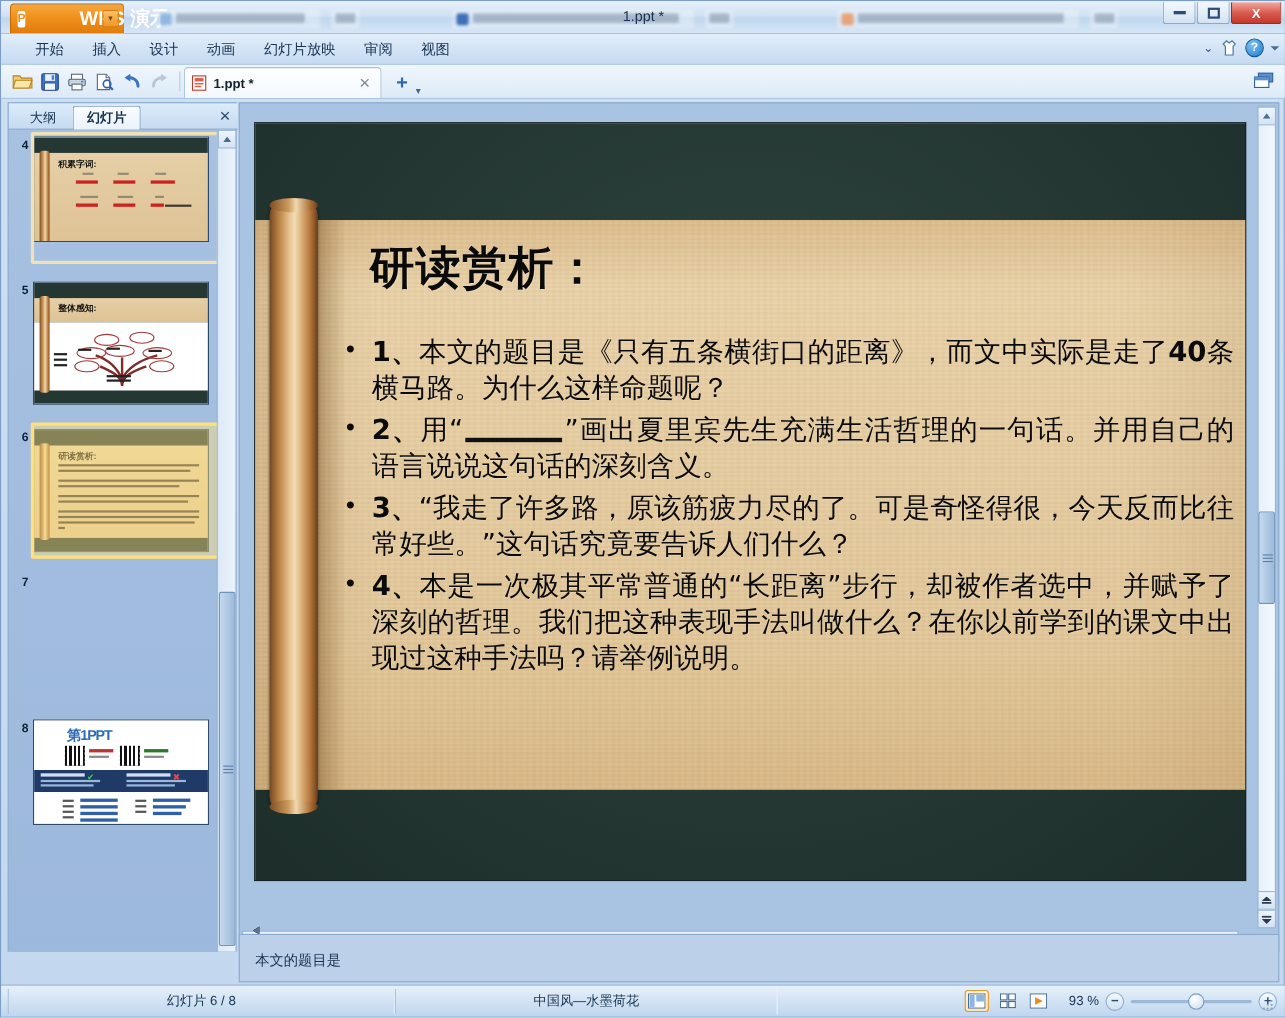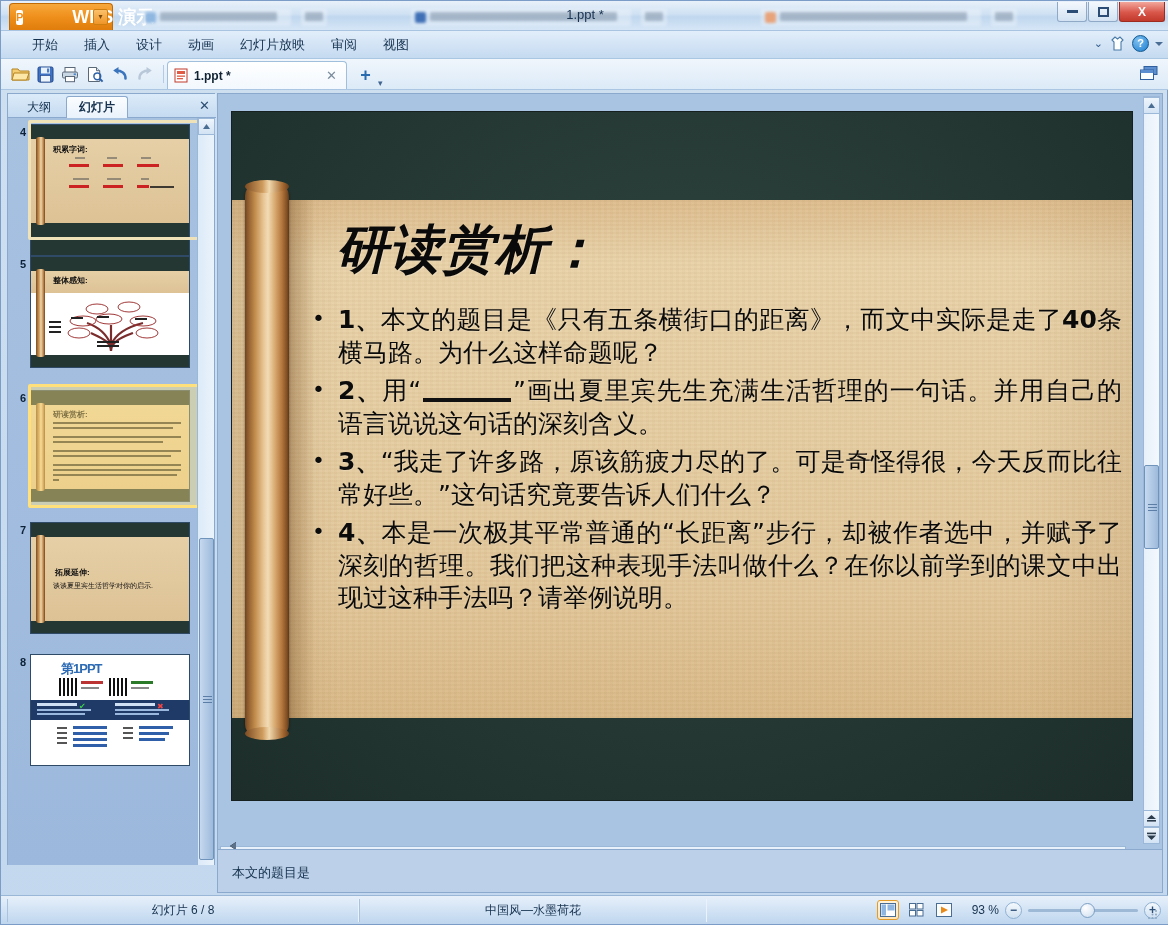--- a/index.html
+++ b/index.html
@@ -213,25 +213,24 @@
   .roller-cap {
     position: absolute; left: 0; width: 44px; height: 13px; border-radius: 50%;
     background: linear-gradient(to right,#7d4c22,#cf9c5e 40%,#f0d8ae 55%,#a96c33 85%,#6a3f1c);
   }
   .paper-edge-l {
     position:absolute; left: 57px; top: 88px; width: 26px; height: 518px;
     background: linear-gradient(to right, rgba(120,80,35,0.40), rgba(120,80,35,0.0));
   }
   .slide-title {
     position: absolute; left: 104px; top: 110px; width: 740px;
-    font-size: 52px; font-weight: bold; color: #0a0a0a;
+    font-size: 41px; font-weight: bold; color: #0a0a0a;
     letter-spacing: 1px; line-height: 1.05;
     text-shadow: 1px 1px 0 rgba(255,255,255,0.22);
     font-family: "DejaVu Sans", "Liberation Sans", sans-serif;
-    font-style: italic;
   }
   .bullets {
     position: absolute; left: 80px; top: 192px; width: 810px;
   }
   .bullet {
     display: flex; gap: 12px; margin-bottom: 6px;
     font-size: 25px; line-height: 1.30; color: #0b0b0b;
     font-family: "DejaVu Sans", "Liberation Sans", sans-serif;
     text-shadow: 0.5px 0.5px 0 rgba(255,255,255,0.18);
   }
@@ -465,21 +464,21 @@
     <div class="pane-tabs">
       <div class="ptab" style="left:6px;">大纲</div>
       <div class="ptab active" style="left:58px;">幻灯片</div>
       <div class="ptab-close">✕</div>
     </div>
 
     <div class="thumbs">
 
       <div class="thumb-row" style="top:6px;">
         <div class="thumb-num">4</div>
-        <div class="thumb-box" style="height:132px;">
+        <div class="thumb-box" style="height:96px;">
           <div class="mini"></div>
           <div class="mini-paper" style="top:14px;height:84px;"></div>
           <div class="mini-roll" style="left:5px;top:12px;height:88px;"></div>
           <div class="mini-title" style="left:22px;top:19px;font-size:8px;">积累字词:</div>
           <div class="mini-gray" style="left:44px;top:32px;width:10px;"></div>
           <div class="mini-gray" style="left:76px;top:32px;width:10px;"></div>
           <div class="mini-gray" style="left:110px;top:32px;width:10px;"></div>
           <div class="mini-red" style="left:38px;top:39px;width:20px;"></div>
           <div class="mini-red" style="left:72px;top:39px;width:20px;"></div>
           <div class="mini-red" style="left:106px;top:39px;width:22px;"></div>
@@ -539,32 +538,25 @@
           <div class="mini-line" style="left:22px;top:73px;width:128px;"></div>
           <div class="mini-line" style="left:22px;top:78px;width:128px;"></div>
           <div class="mini-line" style="left:22px;top:83px;width:124px;"></div>
           <div class="mini-line" style="left:22px;top:88px;width:6px;"></div>
         </div>
       </div>
       <div class="thumb-sel" style="left:20px;top:266px;width:172px;height:124px;border-color:#ffe07a;background:rgba(255,226,128,.45);"></div>
 
       <div class="thumb-row" style="top:404px;">
         <div class="thumb-num">7</div>
-        <div class="thumb-box" style="height:112px;">
-          <div class="mini"></div>
-          <div class="mini-paper" style="top:14px;height:84px;"></div>
-          <div class="mini-roll" style="left:5px;top:12px;height:88px;"></div>
-          <div class="mini-title" style="left:24px;top:44px;font-size:8px;">拓展延伸:</div>
-          <div style="position:absolute;left:22px;top:58px;font-size:7px;color:#111;white-space:nowrap;">谈谈夏里宾生活哲学对你的启示.</div>
-        </div>
       </div>
 
       <div class="thumb-row" style="top:536px;">
         <div class="thumb-num">8</div>
-        <div class="thumb-box" style="height:112px;background:#fff;">
+        <div class="thumb-box" style="height:96px;background:#fff;">
           <div style="position:absolute;left:0;top:0;width:160px;height:45px;background:#fff;"></div>
           <div style="position:absolute;left:30px;top:5px;font-size:13px;font-weight:bold;color:#2d6bb5;letter-spacing:-1px;">第1PPT</div>
           <div style="position:absolute;left:28px;top:23px;width:18px;height:18px;background:
                 repeating-linear-gradient(90deg,#111 0 2px,#fff 2px 4px),
                 repeating-linear-gradient(0deg,#111 0 2px,transparent 2px 4px);"></div>
           <div style="position:absolute;left:78px;top:23px;width:18px;height:18px;background:
                 repeating-linear-gradient(90deg,#111 0 2px,#fff 2px 4px),
                 repeating-linear-gradient(0deg,#111 0 2px,transparent 2px 4px);"></div>
           <div style="position:absolute;left:50px;top:26px;width:22px;height:3px;background:#b33;"></div>
           <div style="position:absolute;left:50px;top:32px;width:18px;height:2px;background:#888;"></div>

